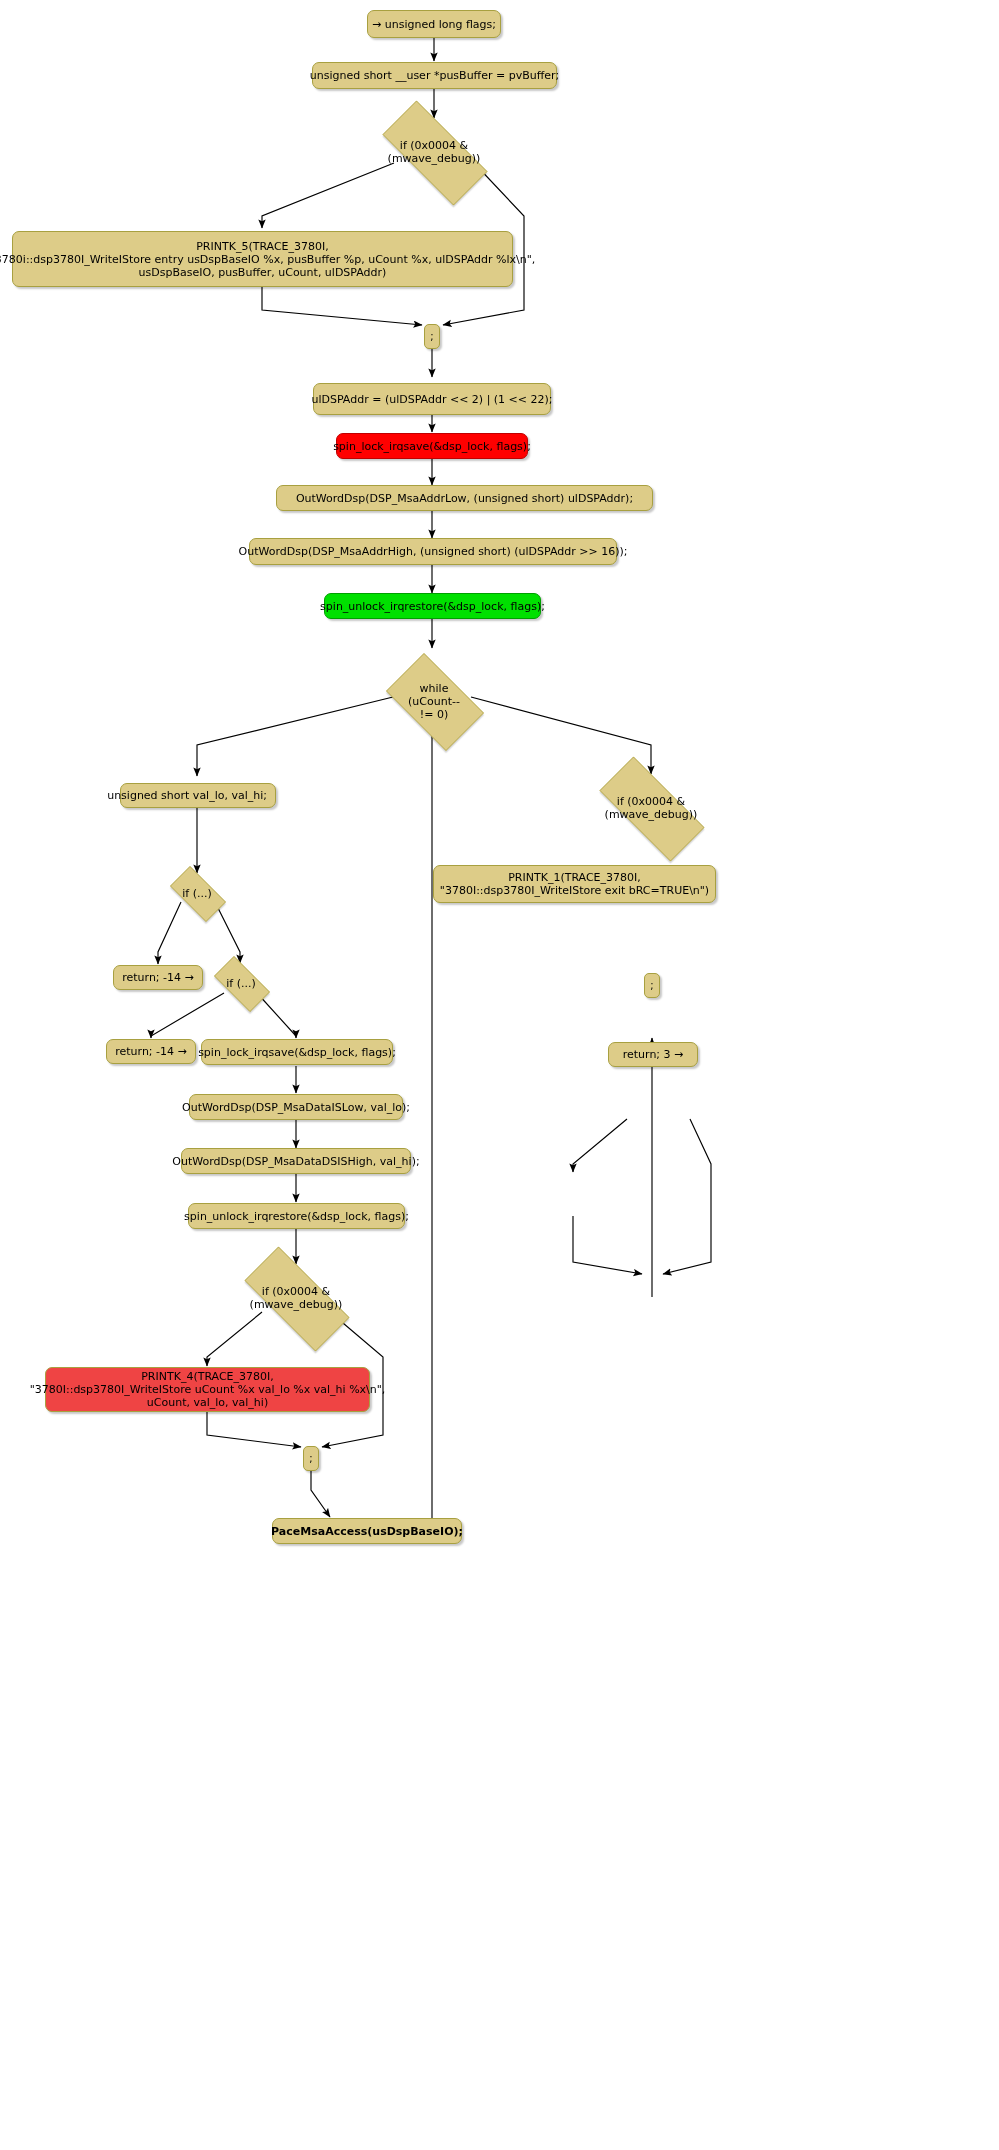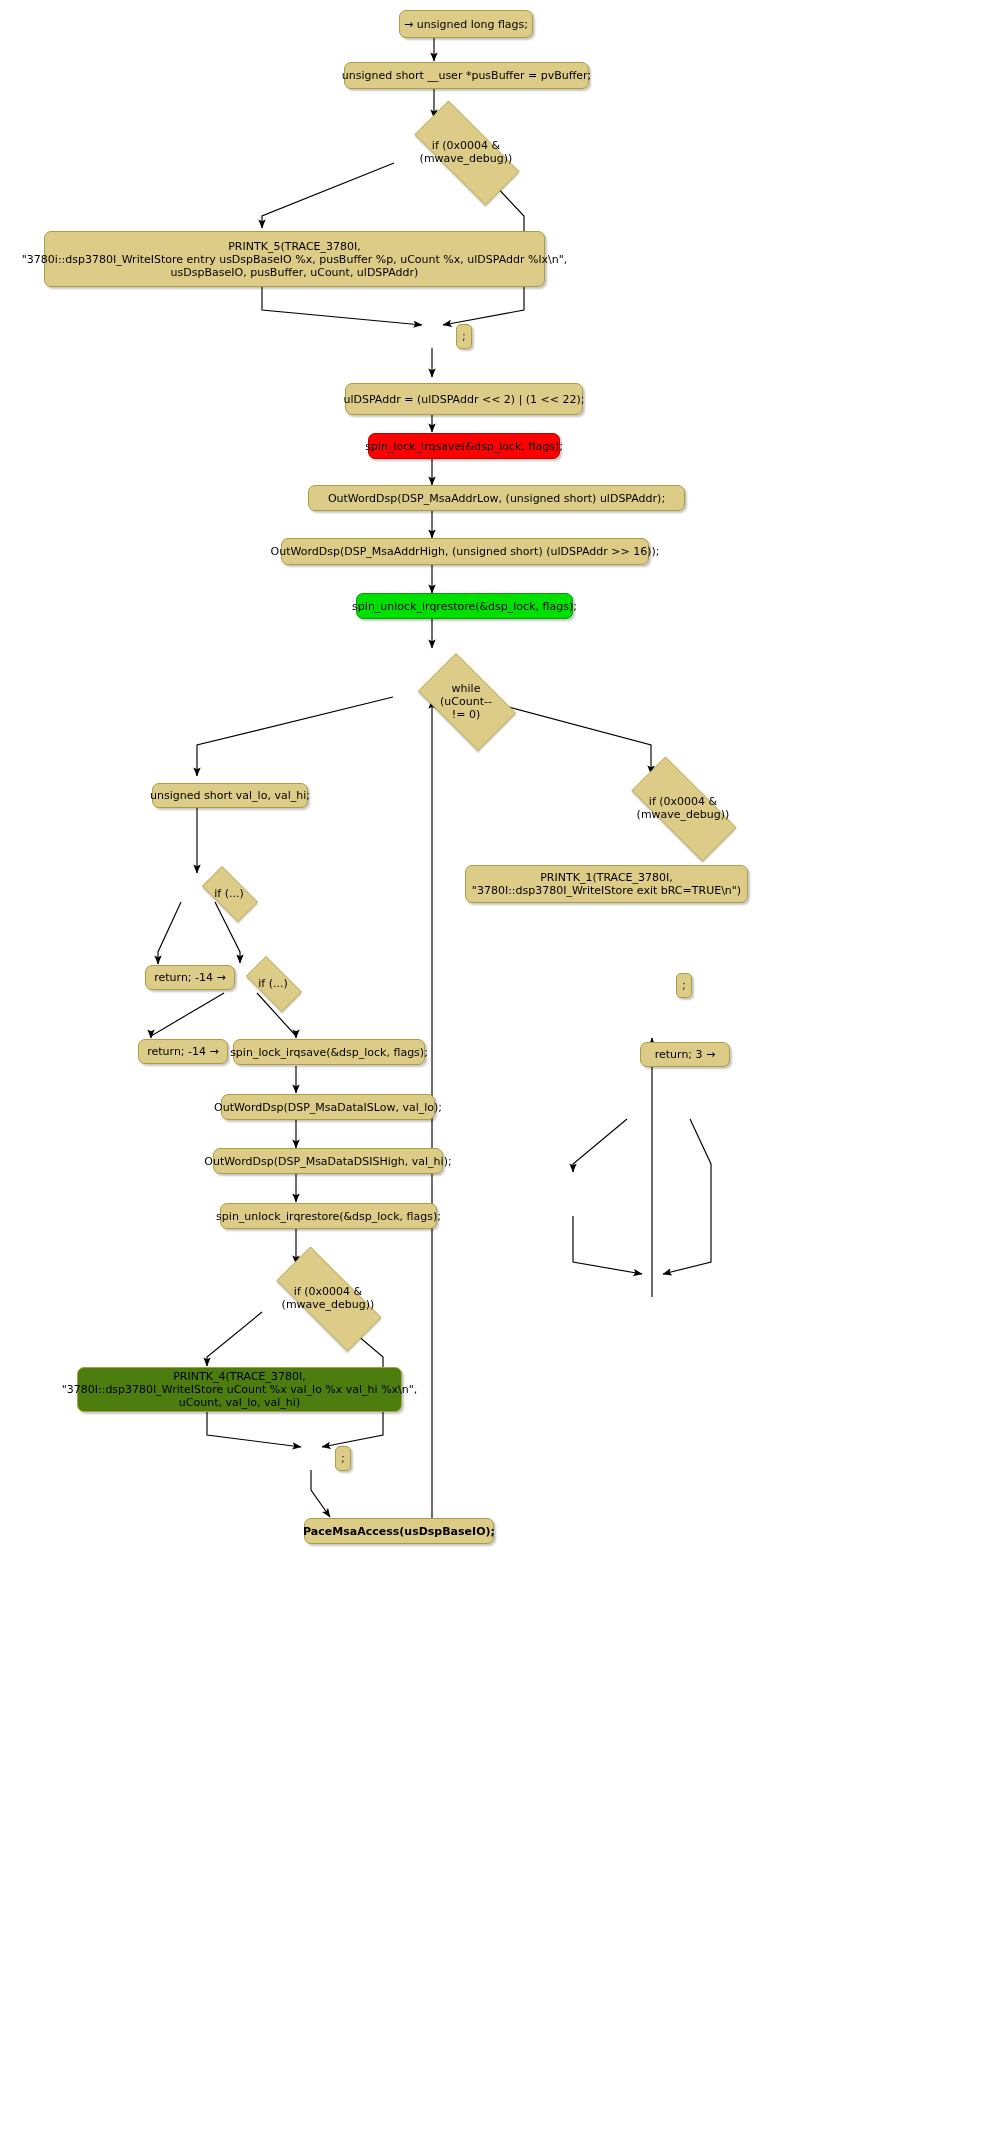--- a/index.html
+++ b/index.html
@@ -30,21 +30,20 @@
     box-sizing: border-box;
     display: flex;
     align-items: center;
     justify-content: center;
     text-align: center;
     color: #000000;
     font-size: 11px;
     line-height: 13px;
     white-space: pre;
     z-index: 3;
-    margin-left: 32px;
   }
   
   .act {
     background: #DDCC88;
     border: 1px solid #A8A040;
     border-radius: 7px;
     box-shadow: 2px 2px 2px rgba(0,0,0,0.22);
     padding: 4px 8px;
   }
   .act.red {
@@ -206,21 +205,21 @@
     <span>spin_unlock_irqrestore(&amp;dsp_lock, flags);</span>
   </div>
 
   <div class="node diamond" style="left:375px; top:664px; width:118px; height:74px;">
     <div class="dshape" style="background: rgb(221, 204, 136);"></div>
     <span class="dlabel">while
 (uCount--
 != 0)</span>
   </div>
 
-  <div class="node act" style="left: 120px; top: 783px; width: 156px; height: 25px; background: rgb(221, 204, 136);">
+  <div class="node act" style="left: 120px; top: 783px; width: 156px; height: 25px; background: rgb(221, 204, 136); justify-content: flex-end;">
     <span>unsigned short val_lo, val_hi;</span>
   </div>
 
   <div class="node diamond" style="left:162px; top:874px; width:70px; height:38px;">
     <div class="dshape" style="background: rgb(221, 204, 136);"></div>
     <span class="dlabel">if (...)</span>
   </div>
 
   <div class="node act" style="left: 113px; top: 965px; width: 90px; height: 25px; background: rgb(221, 204, 136);">
     <span>return; -14 →</span>
@@ -250,21 +249,21 @@
   <div class="node act" style="left: 188px; top: 1203px; width: 217px; height: 26px; background: rgb(221, 204, 136);">
     <span>spin_unlock_irqrestore(&amp;dsp_lock, flags);</span>
   </div>
 
   <div class="node diamond" style="left:226px; top:1265px; width:140px; height:66px;">
     <div class="dshape" style="background: rgb(221, 204, 136);"></div>
     <span class="dlabel">if (0x0004 &amp;
 (mwave_debug))</span>
   </div>
 
-  <div class="node act" style="left: 45px; top: 1367px; width: 325px; height: 45px; background: #4d7c0f; text-align: center;">
+  <div class="node act" style="left: 45px; top: 1367px; width: 325px; height: 45px; background: #ef4444; text-align: center;">
     <span>PRINTK_4(TRACE_3780I,
 "3780I::dsp3780I_WriteIStore uCount %x val_lo %x val_hi %x\n",
 uCount, val_lo, val_hi)</span>
   </div>
 
   <div class="node merge" style="left: 303px; top: 1446px; width: 16px; height: 25px; background: rgb(221, 204, 136);">
     <span>;</span>
   </div>
 
   <div class="node act" style="left: 272px; top: 1518px; width: 190px; height: 26px; background: rgb(221, 204, 136); font-weight: bold;">

